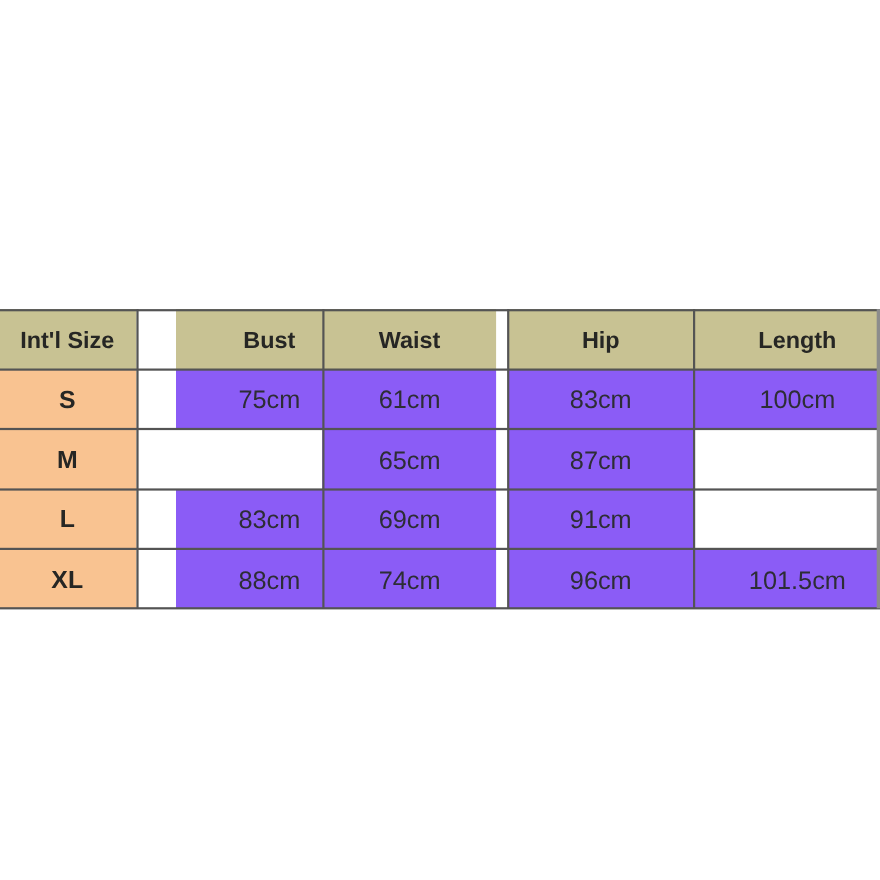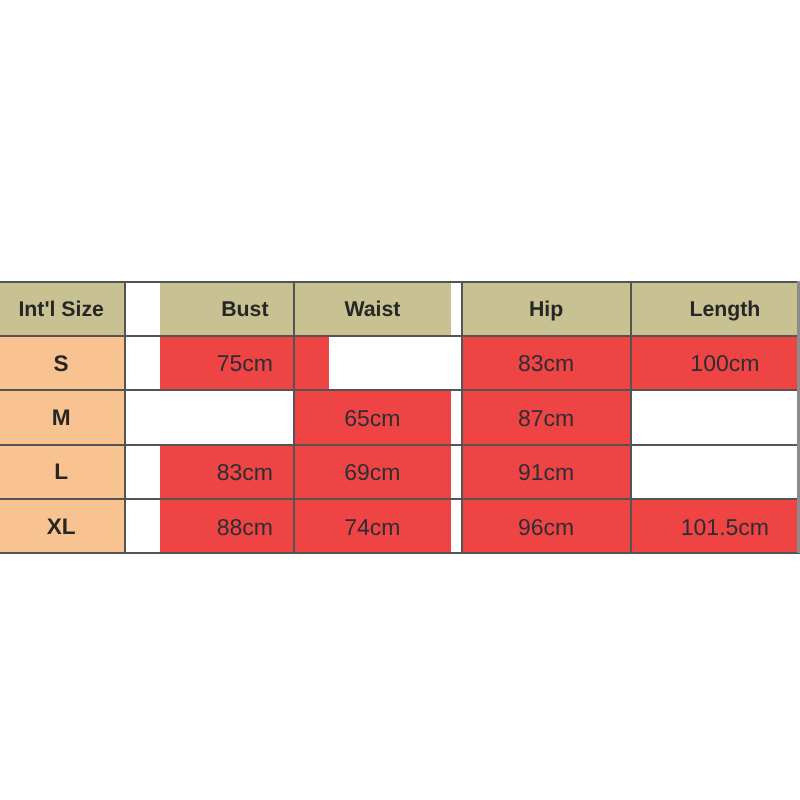--- a/index.html
+++ b/index.html
@@ -44,21 +44,21 @@
     font-size: 21.3px;
     color: #262624;
   }
   .size-cell {
     background: #f9c391;
     font-weight: bold;
     font-size: 22.6px;
     color: #262624;
   }
   .val-cell {
-    background: #ef4444;
+    background: #8b5cf6;
     font-size: 23px;
     color: #2d2d35;
   }
   .gline {
     position: absolute;
     background: #545454;
   }
   .gline-h { height: 2px; }
   .gline-v { width: 2px; }
 
@@ -96,20 +96,23 @@
       </div>
     <div class="cell hdr-cell col4 row0">
         <span>Length</span>
       </div>
 
     <div class="cell size-cell col0 row1">
         <span>S</span>
       </div>
     <div class="cell val-cell col1 row1">
         <span>75cm</span>
+      </div>
+    <div class="cell val-cell col2 row1">
+        <span>61cm</span>
       </div>
     <div class="cell val-cell col3 row1">
         <span>83cm</span>
       </div>
     <div class="cell val-cell col4 row1">
         <span>100cm</span>
       </div>
 
     <div class="cell size-cell col0 row2">
         <span>M</span>

